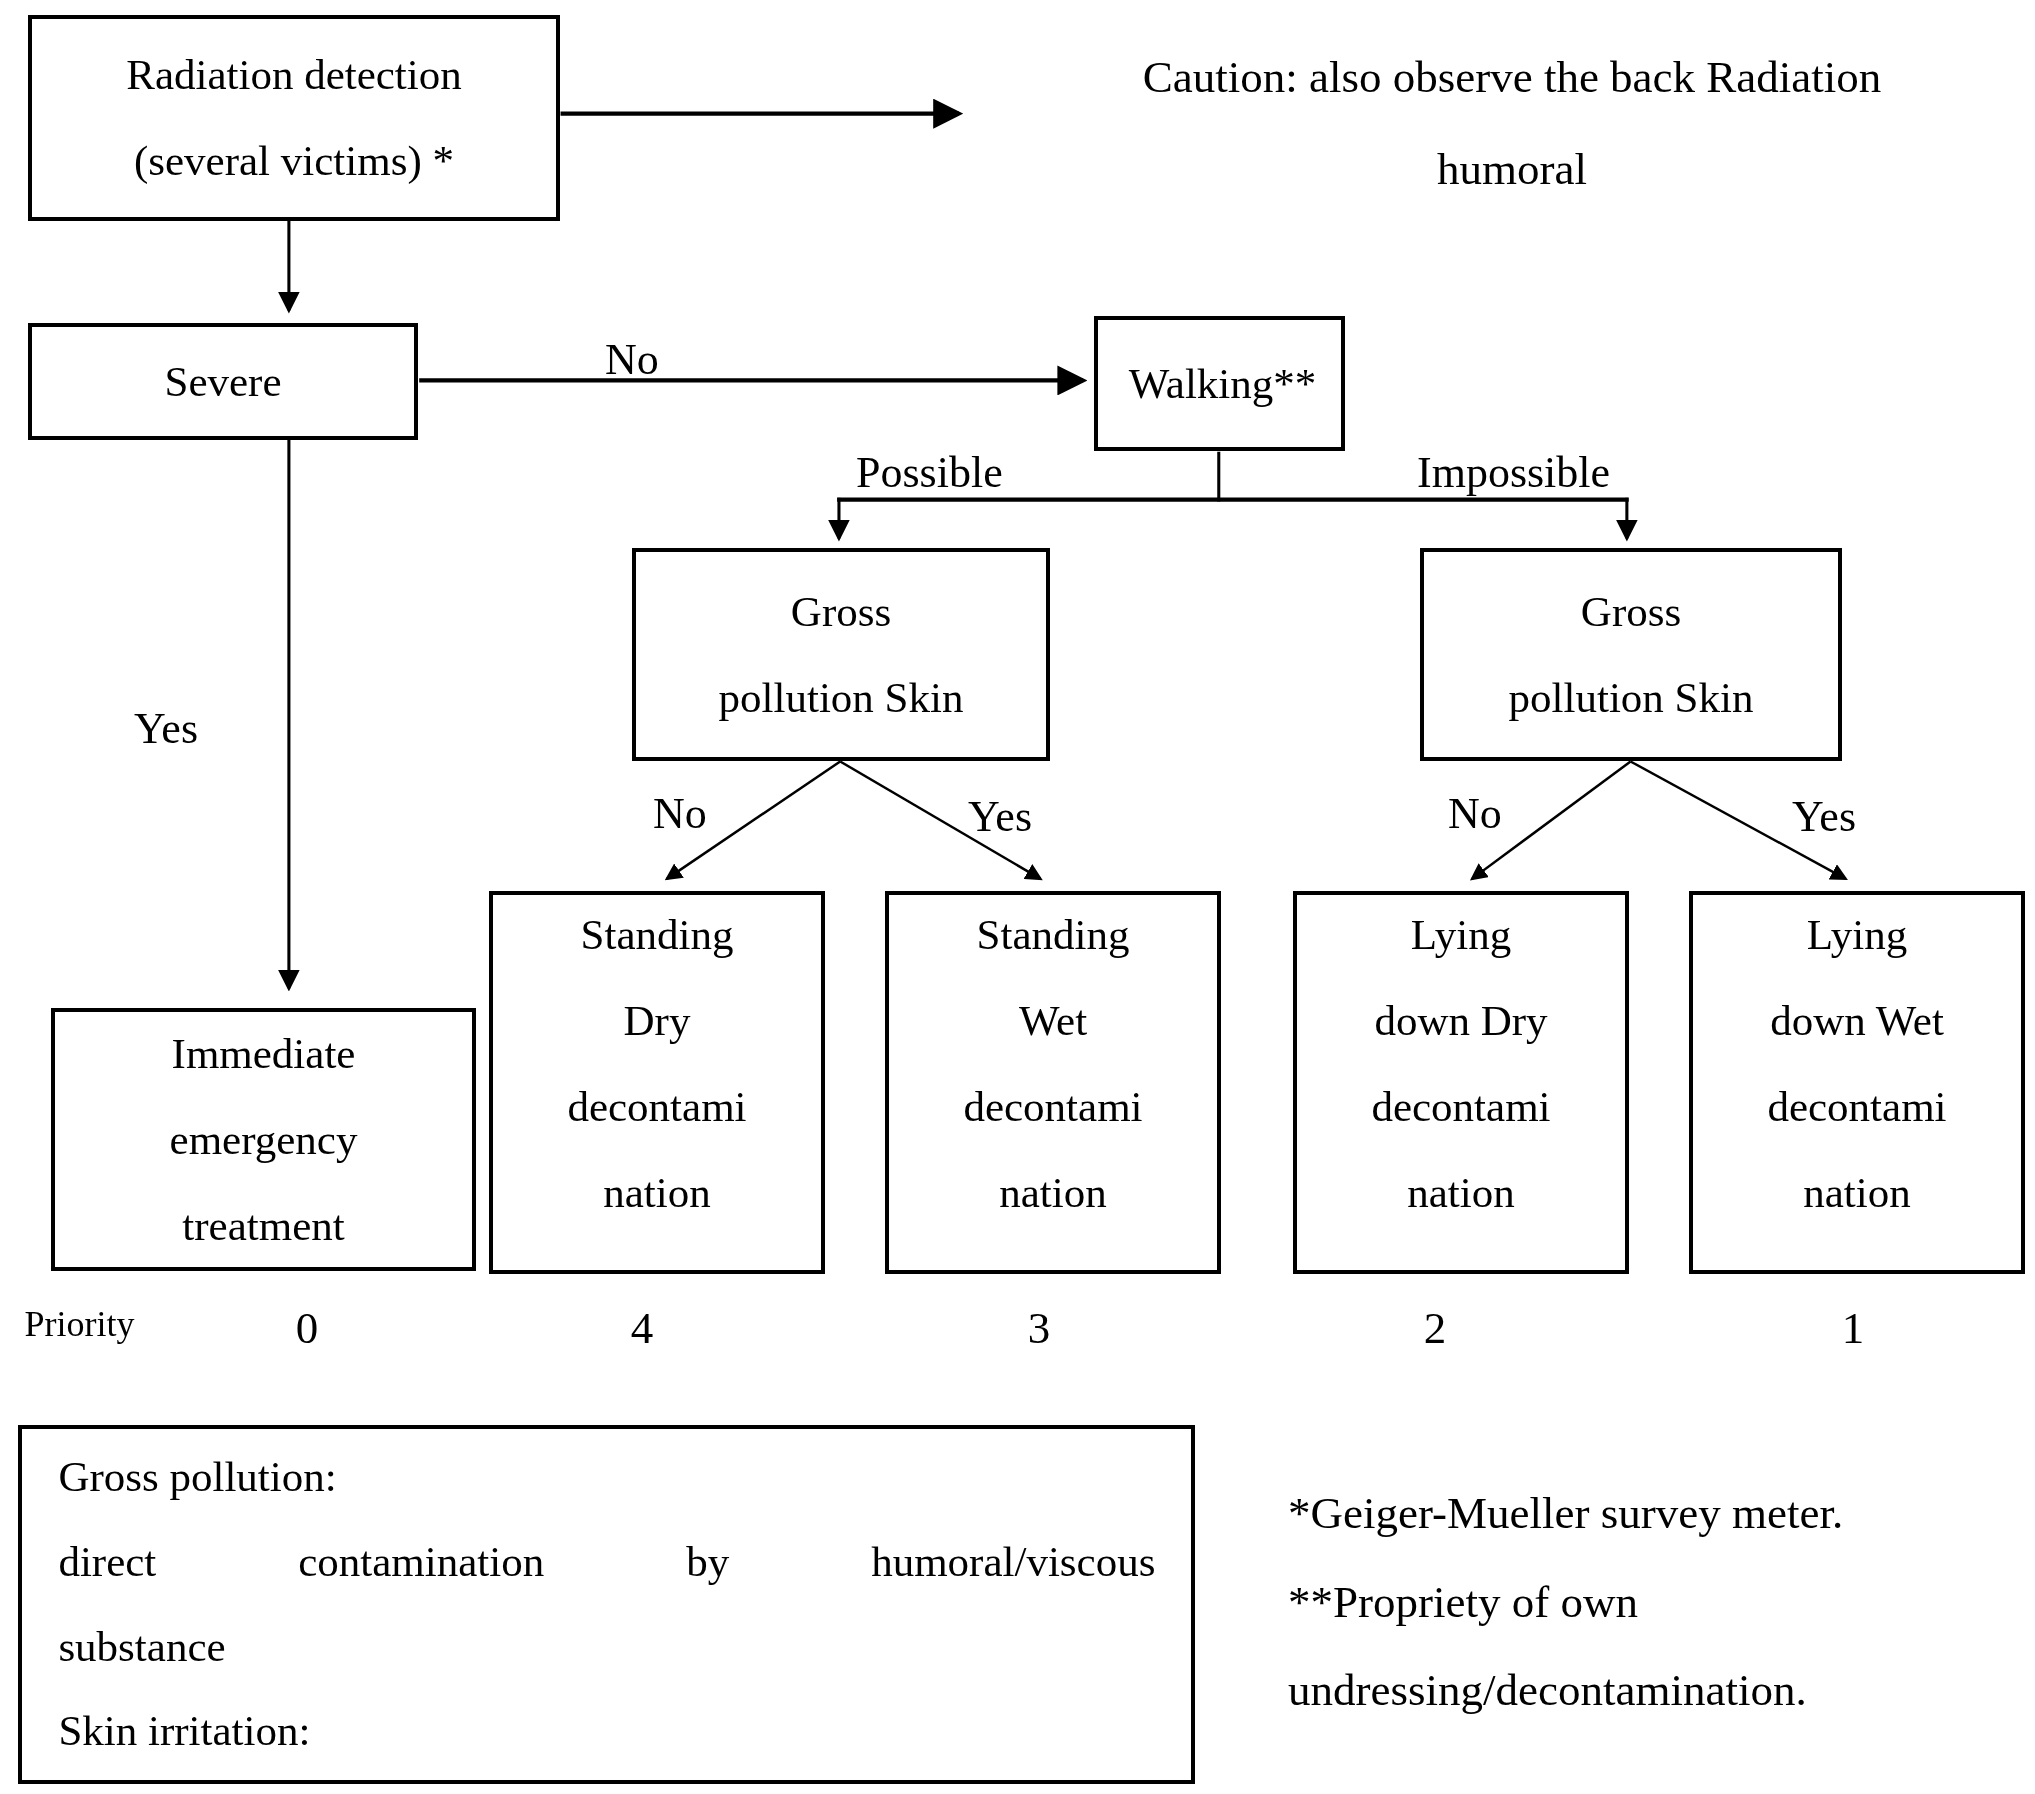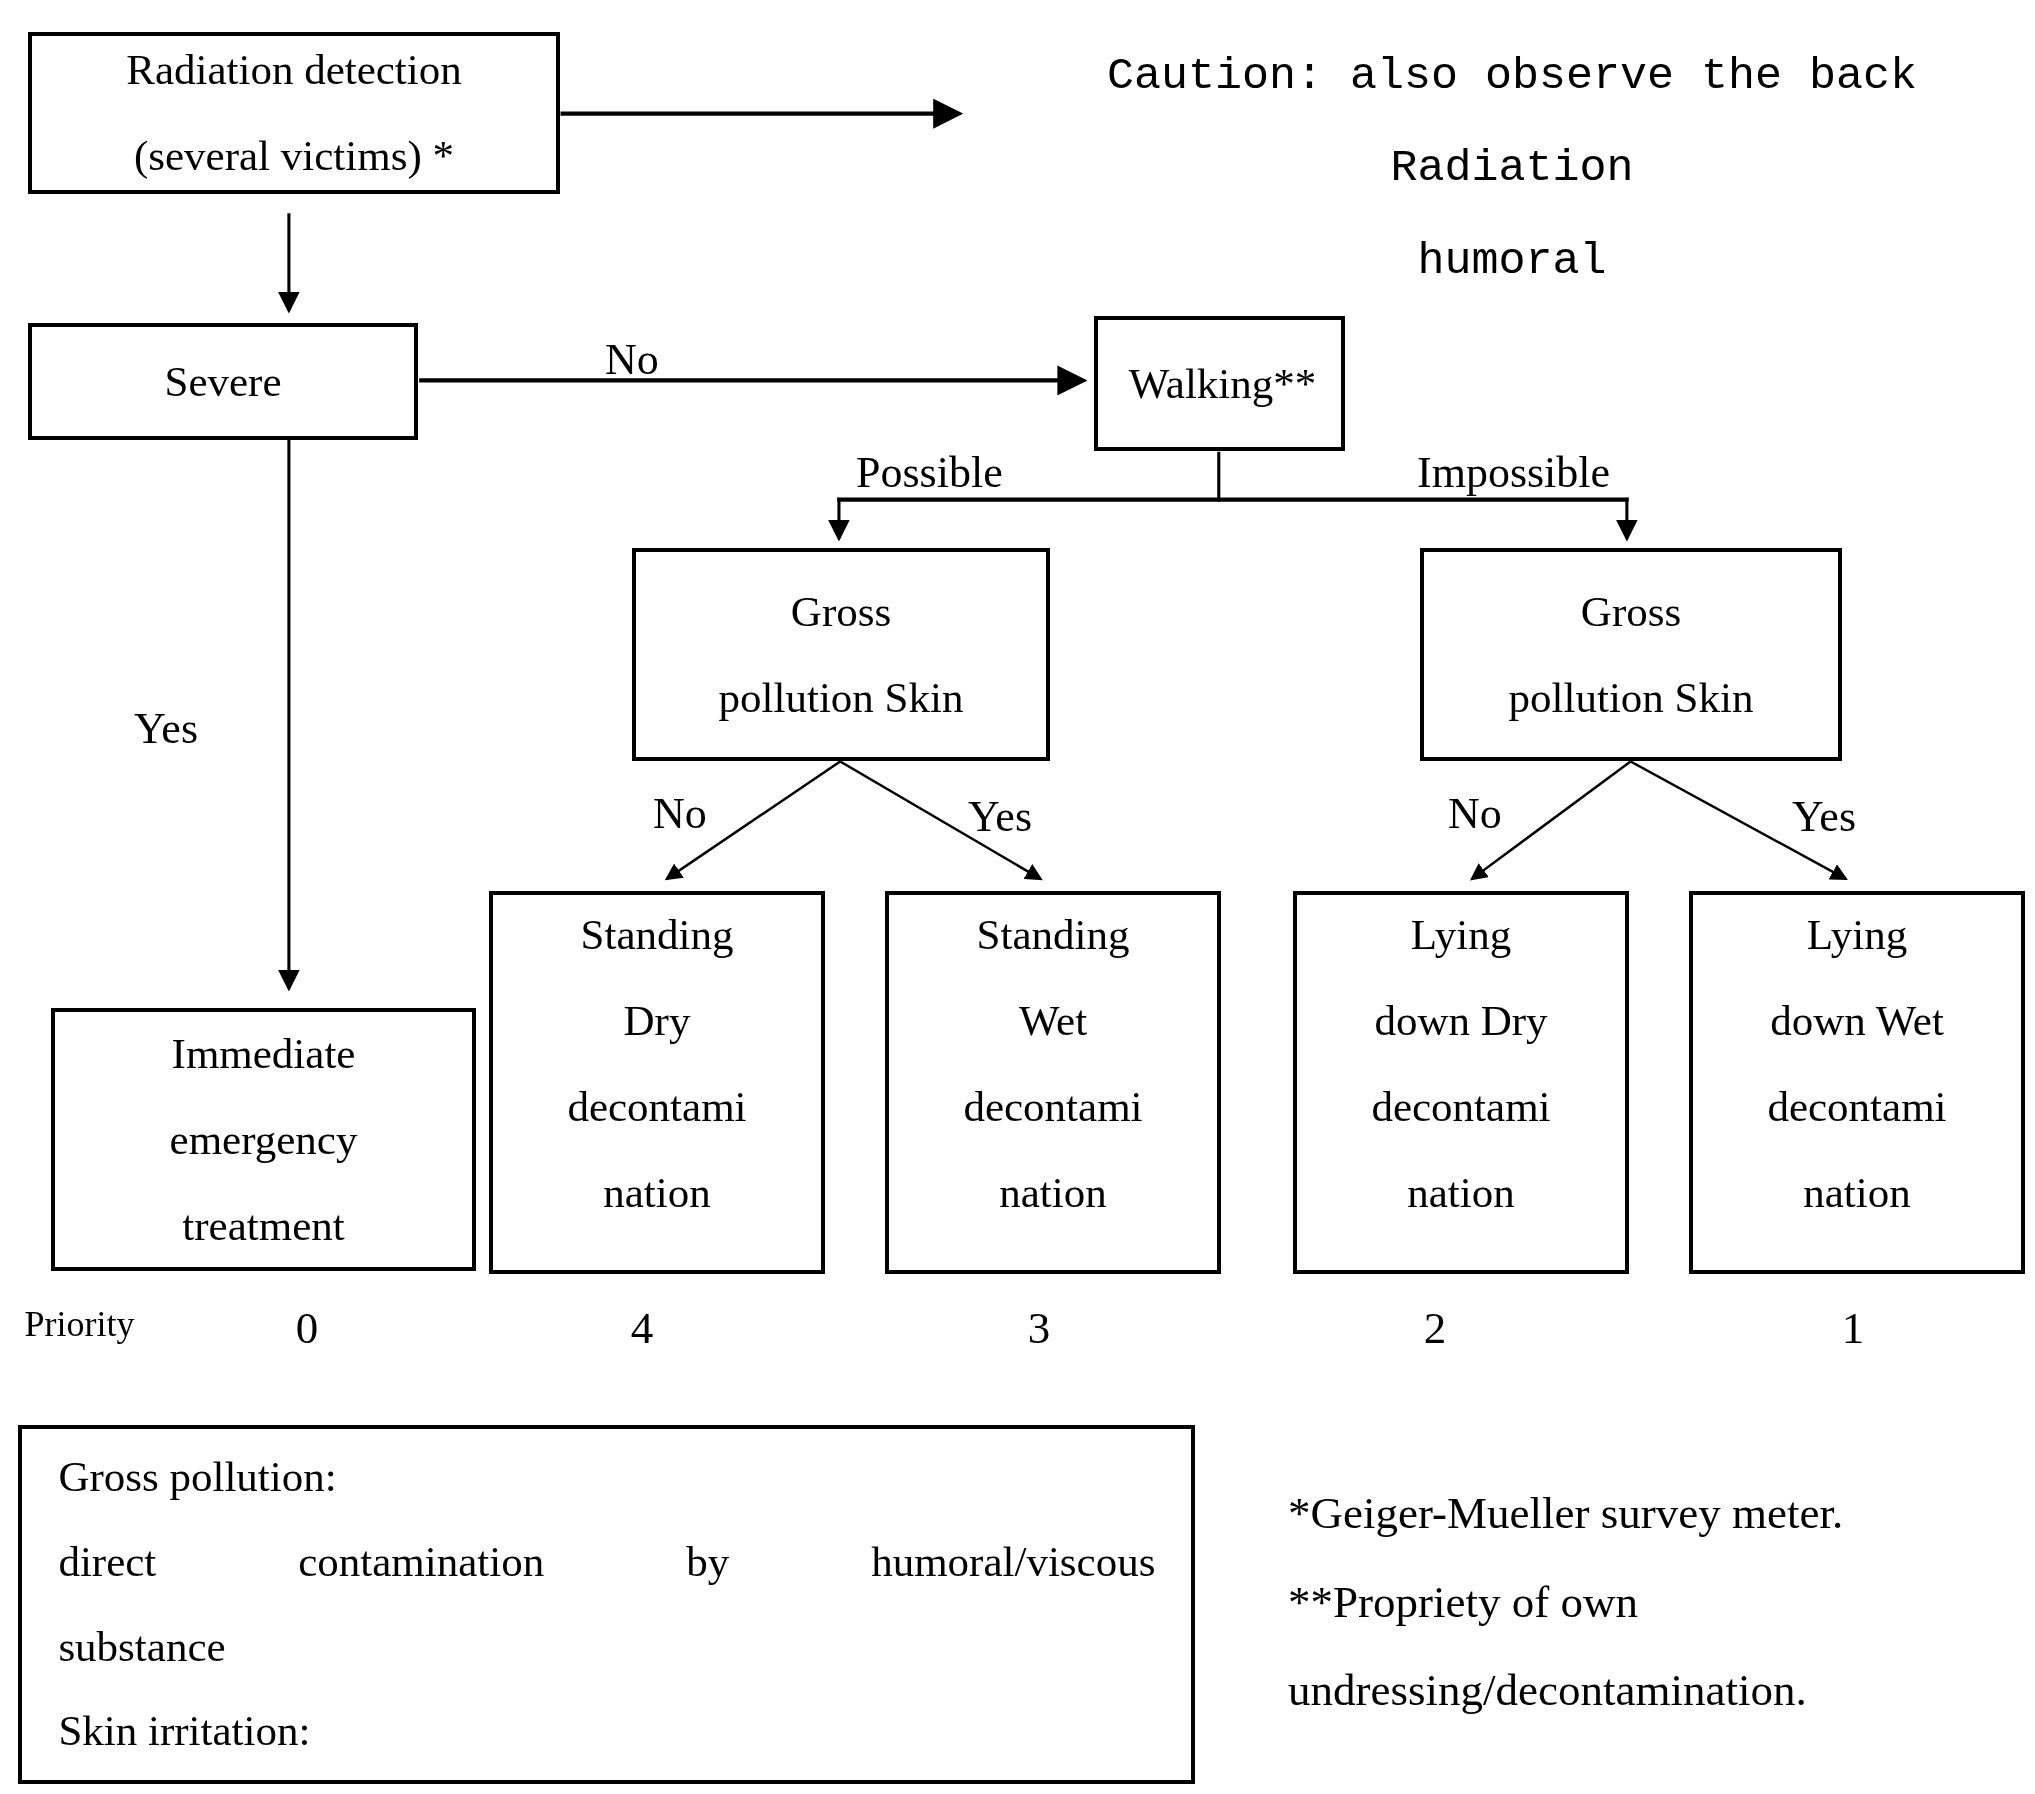--- a/index.html
+++ b/index.html
@@ -40,21 +40,20 @@
     z-index: 3;
   }
   .num { transform: translateX(-50%); }
   #caution-note {
     position: absolute;
     left: 1002px; top: 31px; width: 1020px;
     text-align: center;
     font-size: 45px;
     line-height: 2.05;
     z-index: 3;
-    font-family: Liberation Mono, monospace;
   }
   #legend-box {
     position: absolute;
     left: 18.4px; top: 1425px; width: 1177px; height: 359px;
     border: 4.9px solid #000;
     box-sizing: border-box;
     background: #fff;
     display: flex;
     flex-direction: column;
     justify-content: center;
@@ -98,21 +97,21 @@
     <line x1="2653" y1="1239" x2="2395" y2="1430" stroke="#000" stroke-width="4" marker-end="url(#arrow)"></line>
     <line x1="2653" y1="1239" x2="3003" y2="1430" stroke="#000" stroke-width="4" marker-end="url(#arrow)"></line>
     <line x1="470" y1="714" x2="470" y2="1608" stroke="#000" stroke-width="5" marker-end="url(#arrow)"></line>
   </svg>
 
   <div id="caution-note">
     <div>Caution: also observe the back Radiation</div>
     <div>humoral</div>
   </div>
 
-  <div class="node" style="left:28px; top:15.4px; width:532px; height:162px;margin-top:17px;">
+  <div class="node" style="left:28px; top:15.4px; width:532px; height:206px;">
     <div>Radiation detection</div>
     <div>(several victims) *</div>
   </div>
 
   <div class="node" style="left:28px; top:323px; width:390px; height:117px;">
     <div>Severe</div>
   </div>
 
   <div class="node" style="left:1094px; top:316px; width:251px; height:135px;padding-left:6px;">
     <div>Walking**</div>

